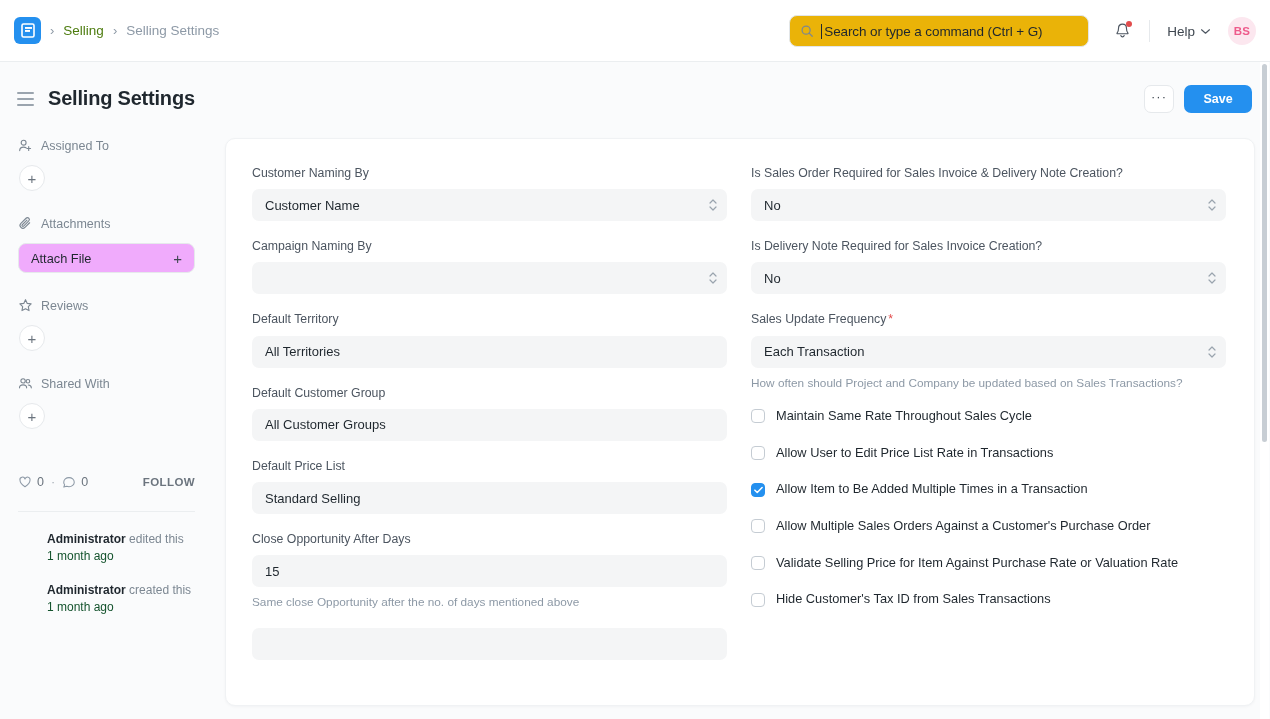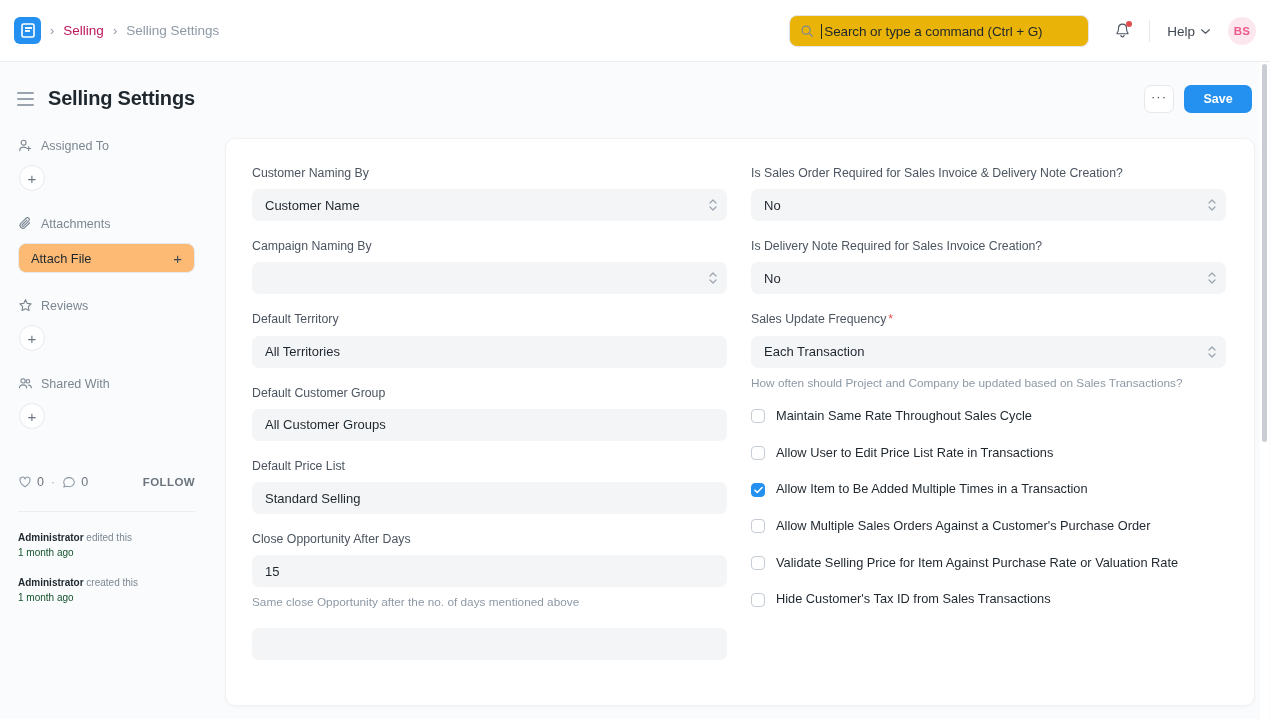--- a/index.html
+++ b/index.html
@@ -23,21 +23,21 @@
   .logo {
     width:27px; height:27px; border-radius:6px; background:#2490ef;
     display:flex; align-items:center; justify-content:center; flex:0 0 auto;
   }
   .logo svg { display:block; }
   .crumb-sep {
     color:#8d99a6; font-size:13px; margin:0 9px; display:inline-block;
     line-height:1;
   }
   .crumb {
-    font-size:13.5px; color:#be185d; text-decoration:none; font-weight:500;
+    font-size:13.5px; color:#4d7c0f; text-decoration:none; font-weight:500;
     white-space:nowrap;
   }
   .crumb.muted { color:#8d99a6; font-weight:400; }
 
   .nav-right {
     position:absolute; right:0; top:0; height:62px;
     display:flex; align-items:center; gap:0; padding-right:14px;
   }
   .searchbox {
     width:300px; height:32px; border:1px solid #e2e6e9; border-radius:8px;
@@ -103,39 +103,39 @@
     display:flex; align-items:center; gap:8px; color:#7c8792;
     font-size:12.5px; font-weight:500; margin-bottom:12px; padding-top:3px;
   }
   .side-head .sh-label { white-space:nowrap; }
   .side-add {
     width:26px; height:26px; border-radius:50%; border:1px solid #e6e9ec; background:#fff;
     display:flex; align-items:center; justify-content:center; cursor:pointer;
     color:#6b747e; font-size:15px; line-height:1; margin-bottom:22px; margin-left:1px;
   }
   .attach-btn {
-    width:177px; height:30px; border:1px solid #e6e9ec; background:#fdba74; border-radius:8px;
+    width:177px; height:30px; border:1px solid #e6e9ec; background:#f0abfc; border-radius:8px;
     display:flex; align-items:center; justify-content:space-between; padding:0 12px;
     font-size:12.8px; color:#1f272e; cursor:pointer; margin-bottom:22px; font-family:inherit;
   }
   .attach-btn .plus { font-size:15px; color:#3f4750; line-height:1; }
 
   .social-row {
     position:absolute; top:340px; left:18px; width:177px;
     display:flex; align-items:center; font-size:12.5px; color:#6b747e;
   }
   .social-item { display:flex; align-items:center; gap:5px; }
   .social-dot { margin:0 7px; color:#a3acb5; }
   .follow-link {
     margin-left:auto; font-size:11.5px; font-weight:600; color:#6b747e;
     letter-spacing:0.4px; cursor:pointer;
   }
   .side-hr { position:absolute; top:376px; left:18px; width:177px; height:1px; background:#ebeef0; }
   .activity { position:absolute; top:396px; left:18px; width:190px; }
-  .act-item { margin-bottom:16px; font-size:10px; line-height:1.45; color:#7c8792; }
+  .act-item { margin-bottom:16px; font-size:12px; line-height:1.45; color:#7c8792;margin-left:29px; }
   .act-item b { color:#1f272e; font-weight:600; }
   .act-time { color:#14532d; }
 
   
   .card {
     position:absolute; top:138px; left:225px; width:1030px; height:568px;
     background:#fff; border-radius:10px; box-shadow:0 1px 3px rgba(16,24,40,0.04);
     border:1px solid #f0f2f4;
   }
   .form-grid {

